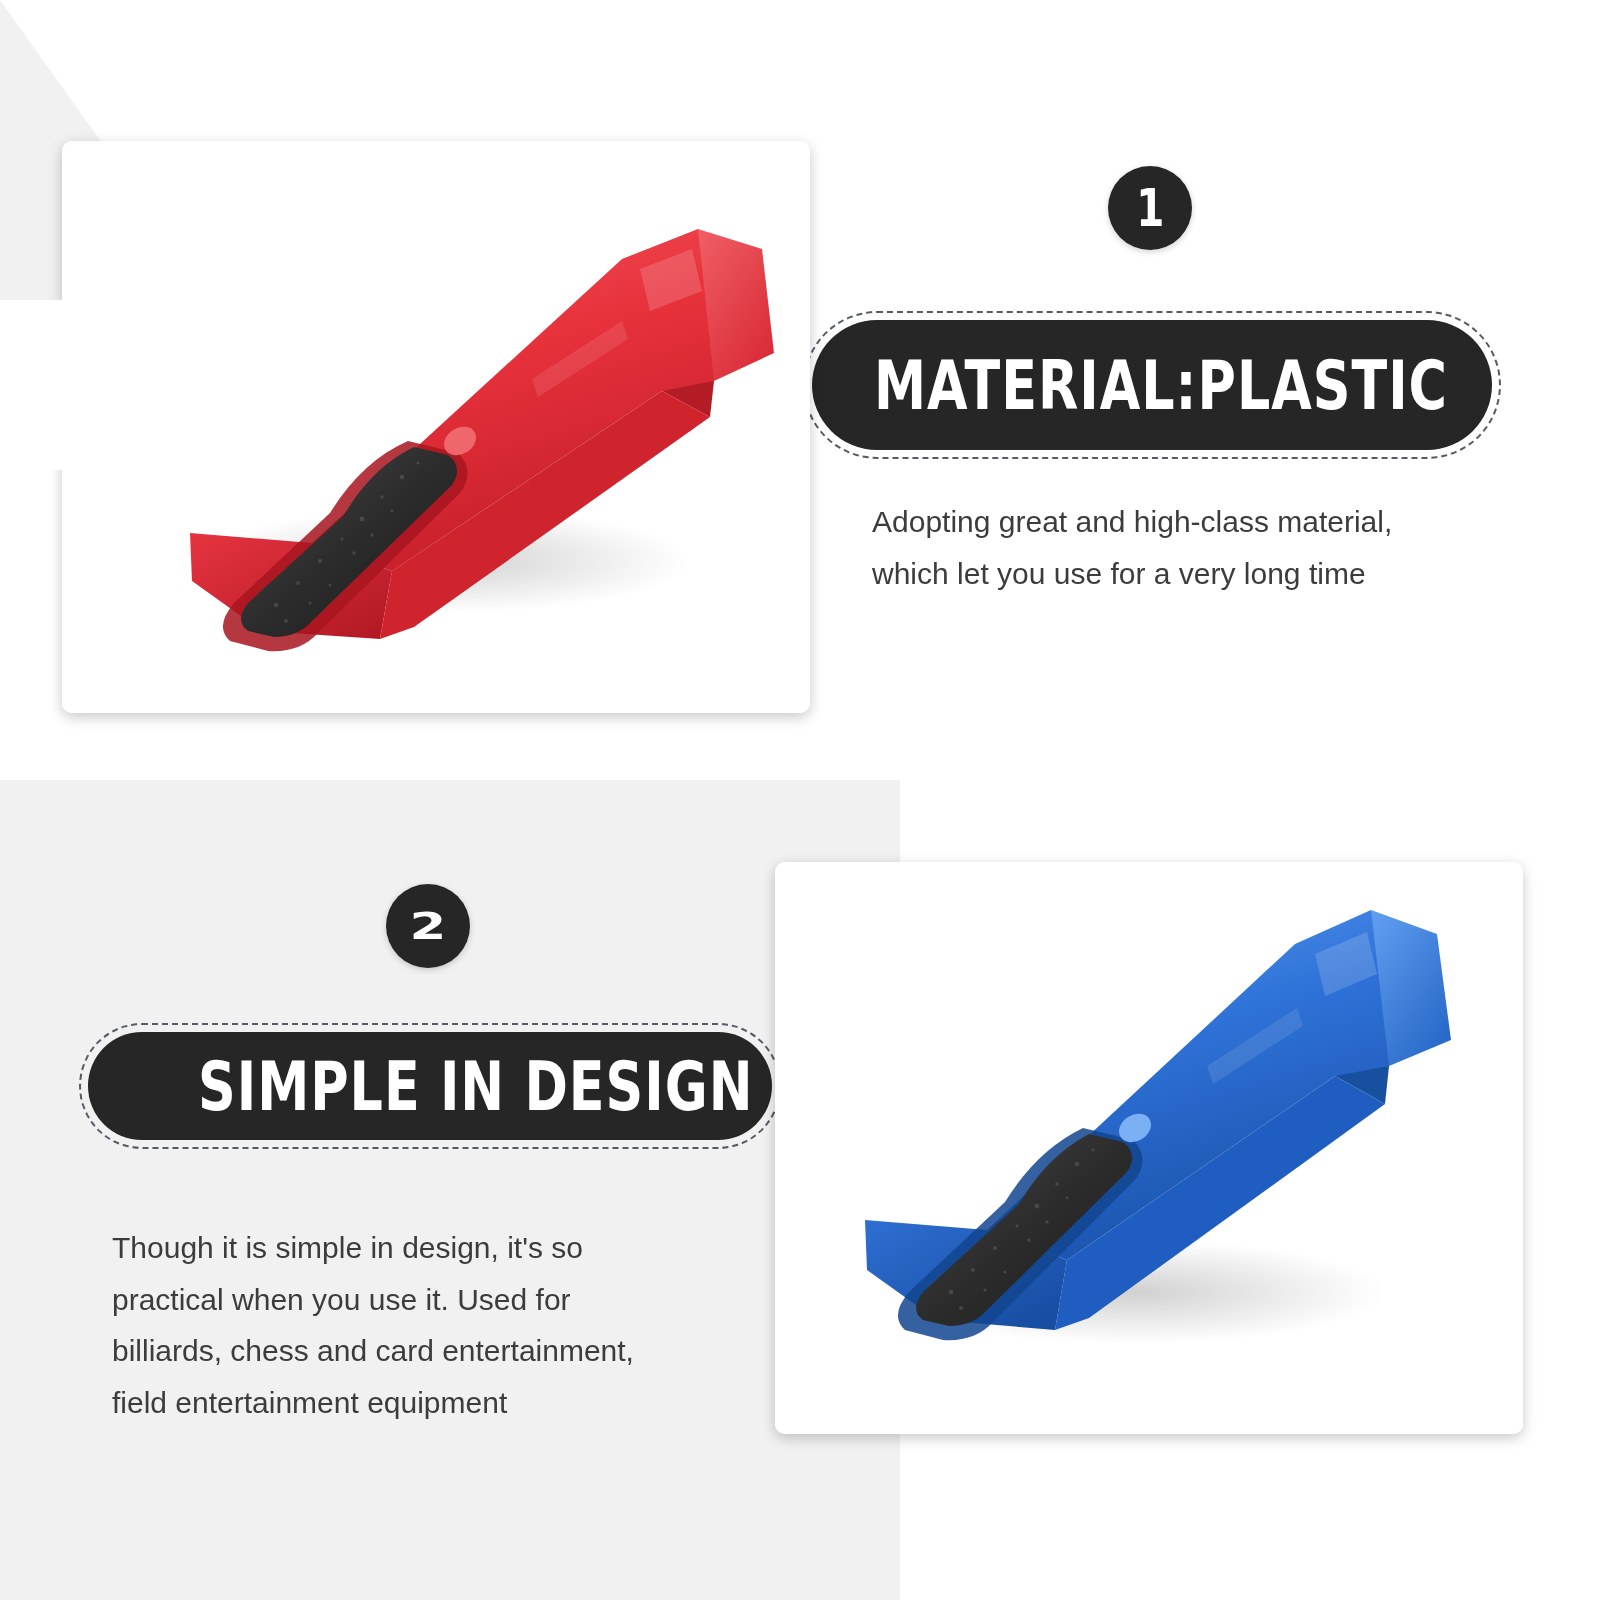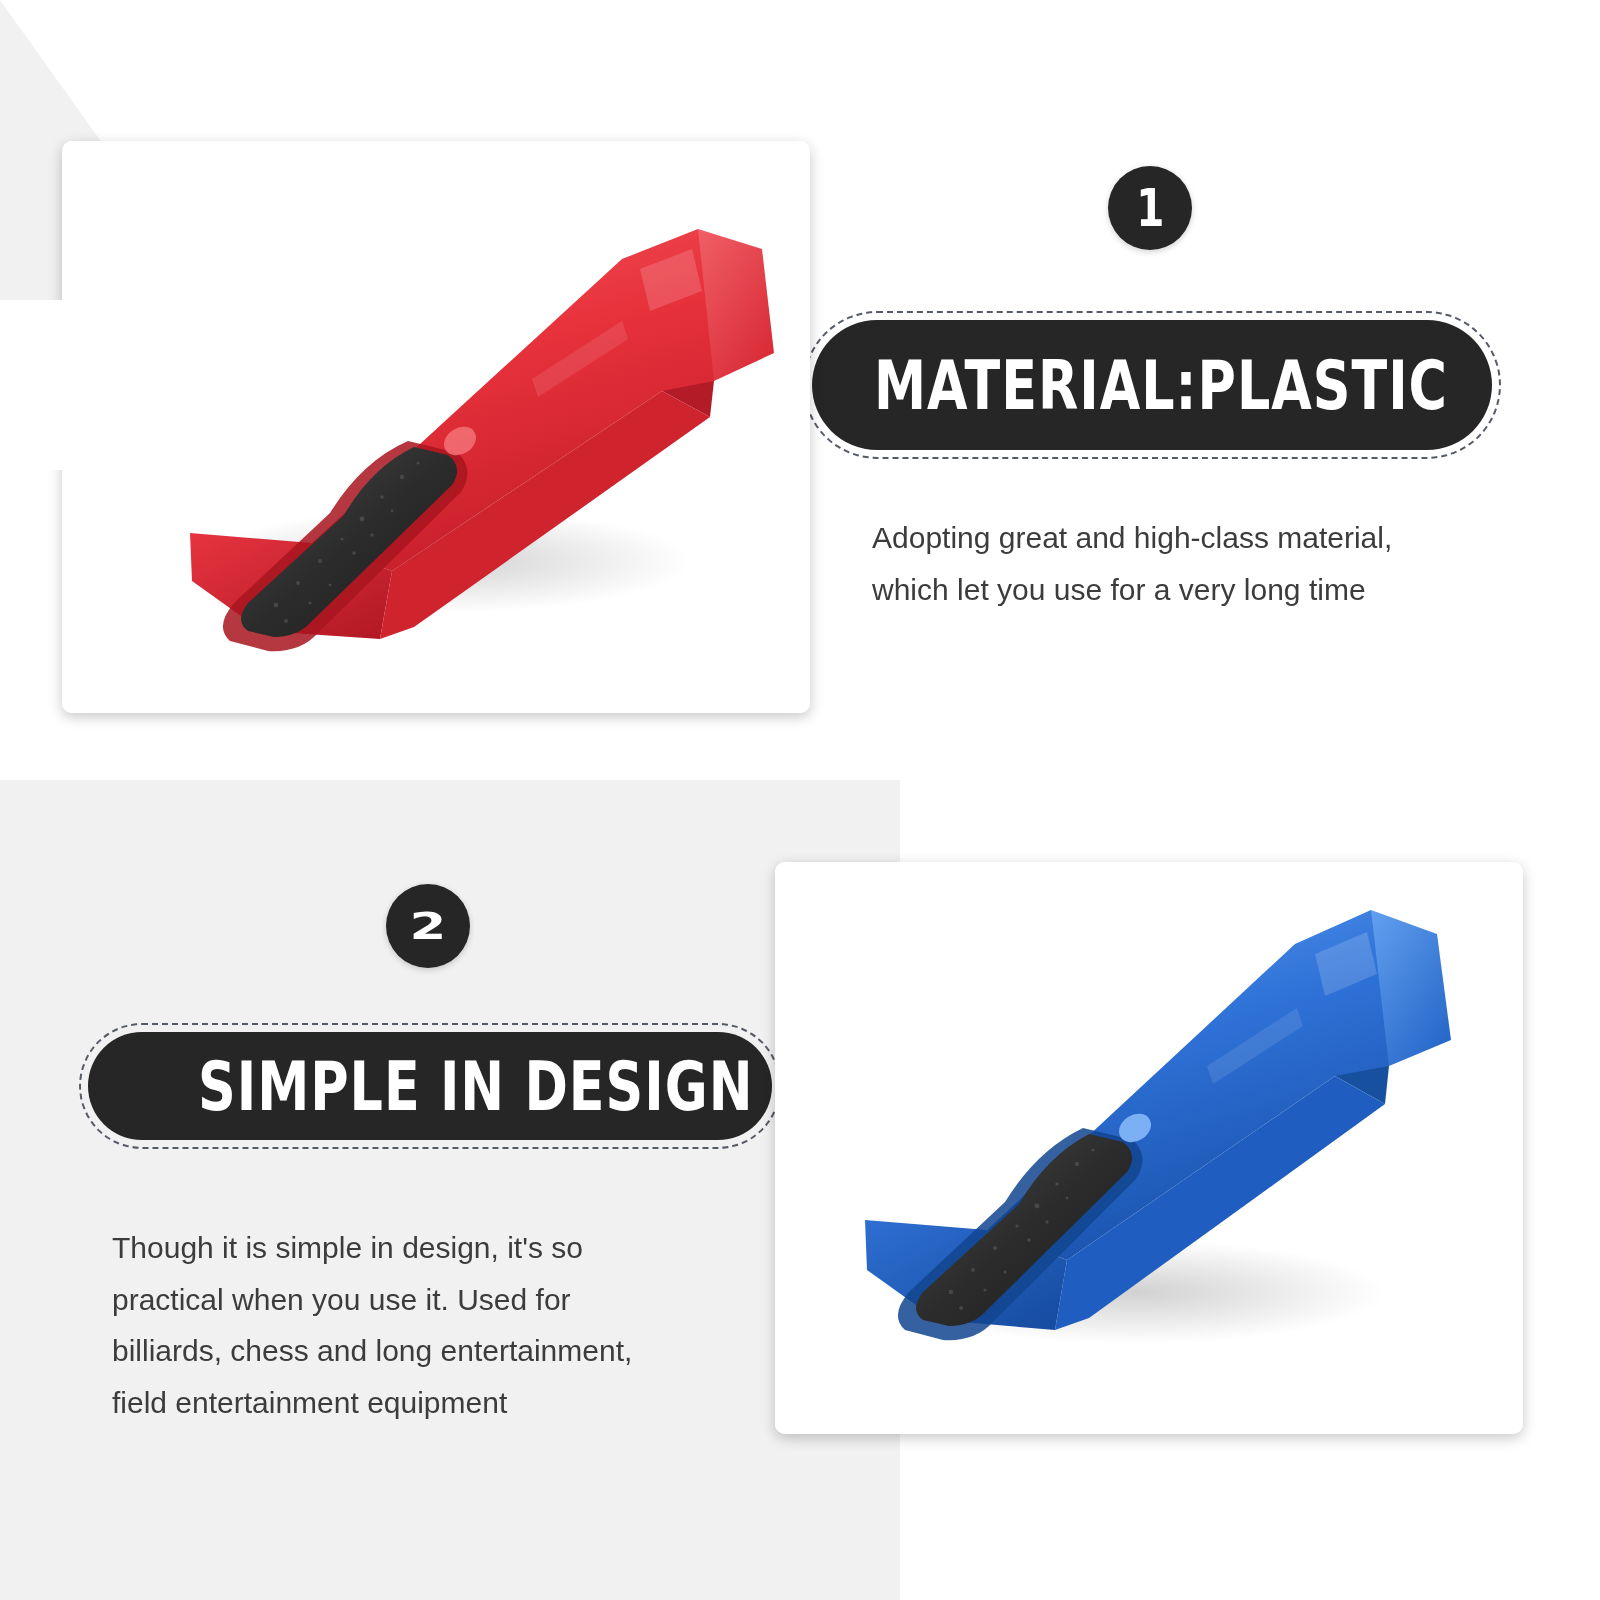--- a/index.html
+++ b/index.html
@@ -105,21 +105,21 @@
 
   
   .body-text{
     position:absolute;
     font-family:"Liberation Sans", sans-serif;
     font-size:30px;
     line-height:1.72;
     color:#3c3c3c;
     white-space:pre-line;
   }
-  #text-1{left:872px;top:512px;width:620px;}
+  #text-1{left:872px;top:496px;width:620px;}
   #text-2{left:112px;top:1222px;width:620px;}
 </style>
 </head>
 <body>
 
 <div id="stage">
 
   <div class="bg-grey bg-tl"></div>
   <div class="bg-grey bg-mid2"></div>
   <div class="bg-mid-notch"></div>
@@ -273,16 +273,16 @@
   </div>
   <div class="badge" id="badge-2">
     <span class="num">2</span>
   </div>
 
   <div class="body-text" id="text-1">Adopting great and high-class material,
 which let you use for a very long time</div>
 
   <div class="body-text" id="text-2">Though it is simple in design, it's so
 practical when you use it. Used for
-billiards, chess and long entertainment,
+billiards, chess and card entertainment,
 field entertainment equipment</div>
 
 </div>
 
 </body></html>

